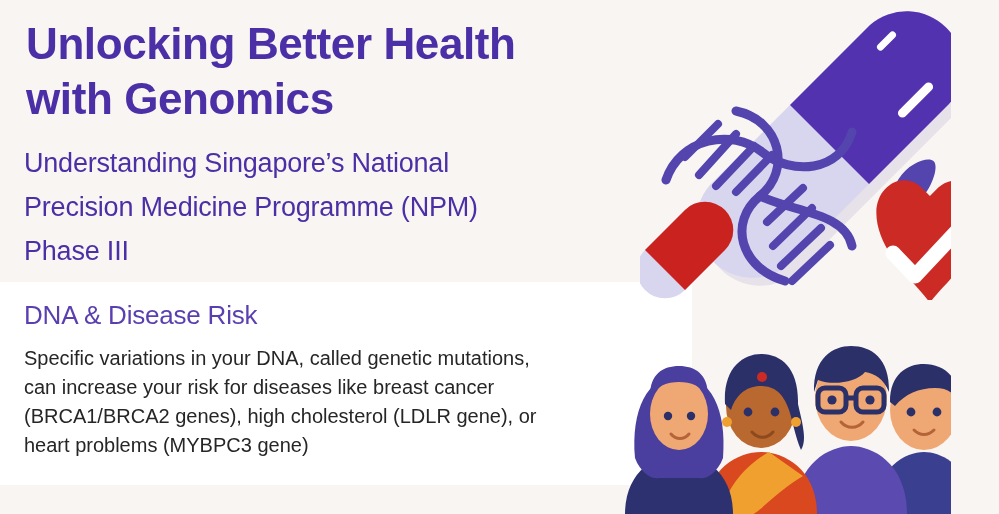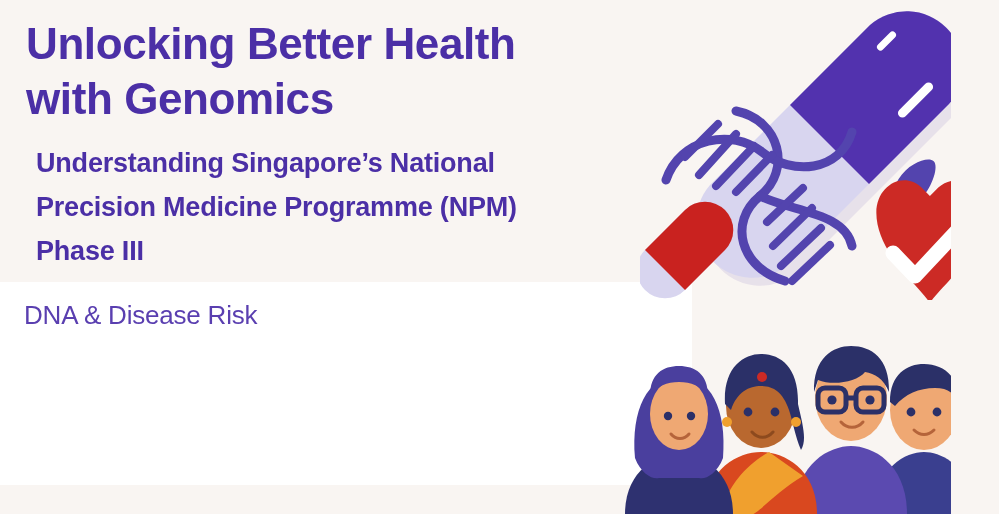--- a/index.html
+++ b/index.html
@@ -20,23 +20,23 @@
 
   
   .title{
     position:absolute;left:26px;top:16px;width:630px;
     color:#4b2fa6;
     font-size:44px;line-height:55px;font-weight:bold;
     letter-spacing:-0.4px;
     white-space:pre-line;
   }
   .subtitle{
-    position:absolute;left:36px;top:141px;width:620px;
+    position:absolute;left:24px;top:141px;width:620px;
     color:#4b2fa6;
-    font-size:27px;line-height:44px;font-weight:bold;
+    font-size:27px;line-height:44px;font-weight:normal;
     letter-spacing:-0.2px;
     white-space:pre-line;
   }
   .section-heading{
     position:absolute;left:24px;top:300px;
     color:#5a3fb0;
     font-size:26px;line-height:30px;font-weight:normal;
     letter-spacing:-0.2px;
   }
   .body-text{
@@ -63,20 +63,24 @@
 
   <div class="title">Unlocking Better Health
 with Genomics</div>
 
   <div class="subtitle">Understanding Singapore’s National
 Precision Medicine Programme (NPM)
 Phase III</div>
 
   <div class="section-heading">DNA &amp; Disease Risk</div>
 
+  <div class="body-text">Specific variations in your DNA, called genetic mutations,
+can increase your risk for diseases like breast cancer
+(BRCA1/BRCA2 genes), high cholesterol (LDLR gene), or
+heart problems (MYBPC3 gene)</div>
 
   <div class="illus">
     <svg width="359" height="300" viewBox="0 0 359 300" xmlns="http://www.w3.org/2000/svg">
       <defs>
         <clipPath id="capClipTop">
           <path d="M168 101 L250 19 a58 58 0 0 1 82 82 L250 183 Z"></path>
         </clipPath>
       </defs>
 
       <g opacity="0.10">

